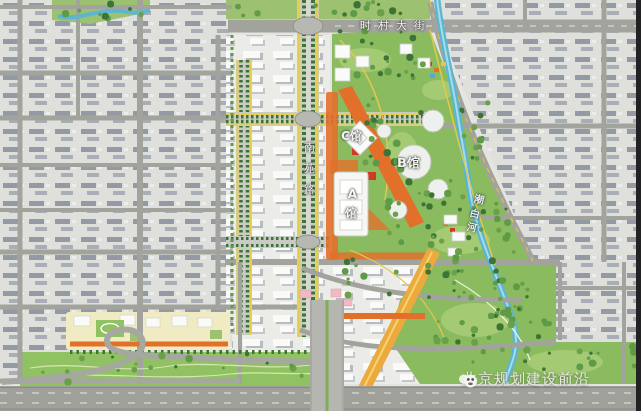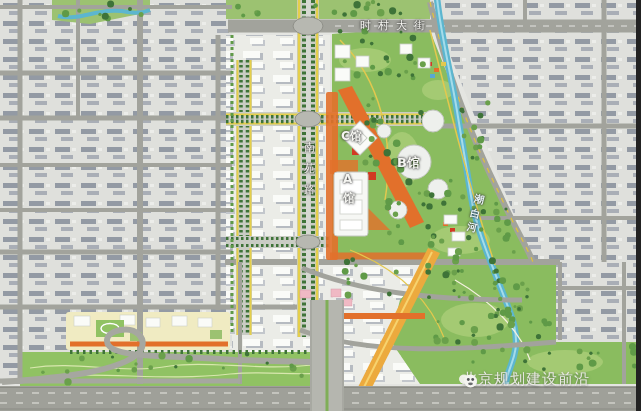--- a/index.html
+++ b/index.html
@@ -8,22 +8,22 @@
   .screen svg{position:absolute;left:0;top:0;}
   .map-label{position:absolute;color:var(--c-label-white,#f5f5f1);
              text-shadow:0 0 2px rgba(40,40,40,.95),0 0 3px rgba(40,40,40,.7);
              white-space:nowrap;pointer-events:none;}
   .lbl-street{left:360px;top:18px;font-size:11px;letter-spacing:7px;}
   .lbl-road-v{left:300px;top:138px;width:15px;font-size:11px;line-height:1.9;
               word-break:break-all;white-space:normal;text-align:right;}
   .lbl-venue{font-weight:bold;font-size:12px;}
   .lbl-c{left:341px;top:128px;}
   .lbl-b{left:397px;top:154px;font-size:13px;text-align:right;}
-  .lbl-a{left:343px;top:170px;width:14px;word-break:break-all;white-space:normal;
-         text-align:left;line-height:1.6;}
+  .lbl-a{left:343px;top:185px;width:14px;word-break:break-all;white-space:normal;
+         text-align:right;line-height:1.6;}
   .lbl-river{left:469px;top:192px;width:13px;font-size:10px;line-height:1.45;
              word-break:break-all;white-space:normal;text-align:center;
              transform:rotate(14deg);color:#e8f3f6;font-weight:bold;}
   .watermark{position:absolute;left:458px;top:370px;display:flex;align-items:center;gap:4px;}
   .wm-text{font-size:15px;letter-spacing:1px;color:var(--c-watermark-gray,#e9e9e4);
            text-shadow:0 1px 3px rgba(70,70,70,.75);}
   .wm-logo{display:flex;align-items:center;}
 </style>
 </head>
 <body>

